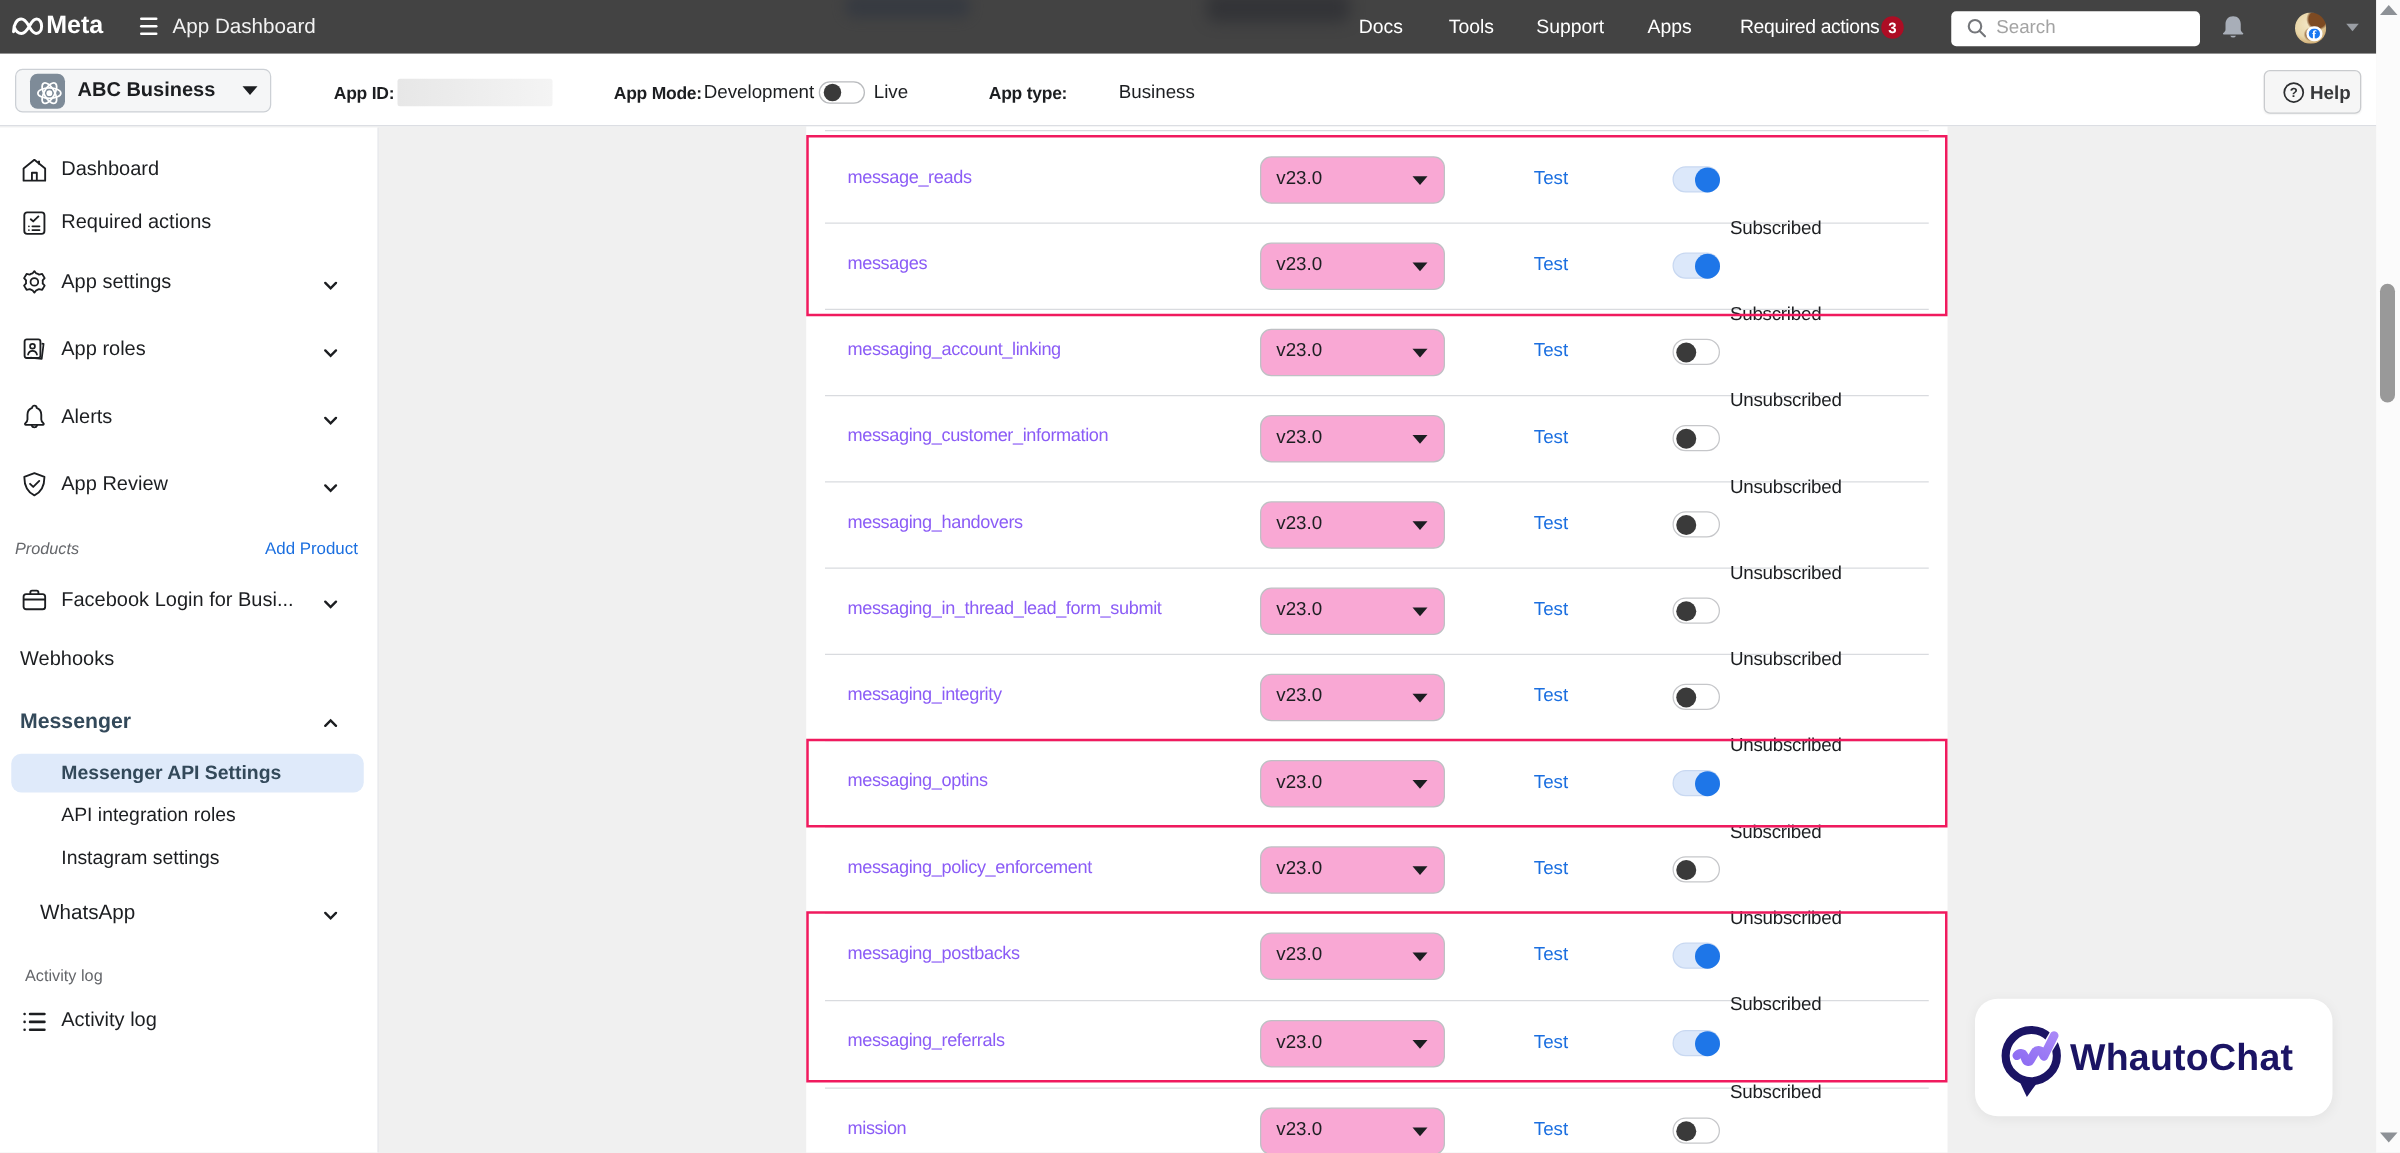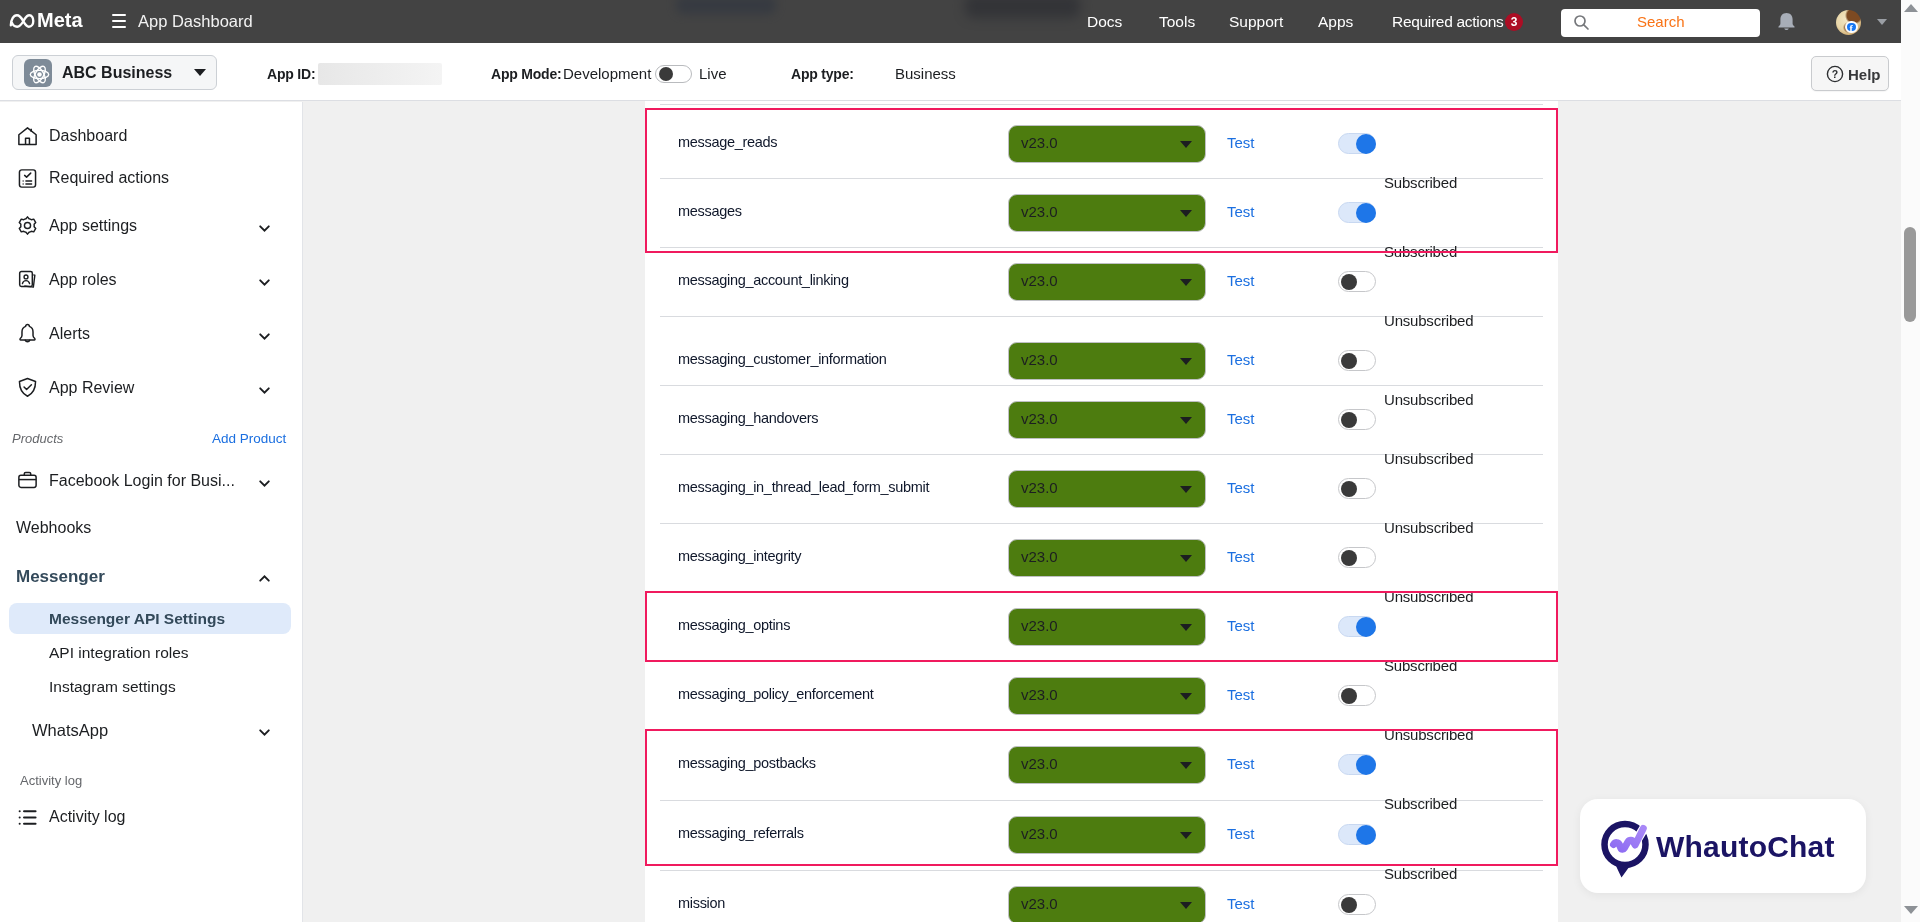--- a/index.html
+++ b/index.html
@@ -11,22 +11,22 @@
   
   #subhead { position:absolute; left:0; top:43px; width:1901px; height:58px; background:#ffffff; border-bottom:1px solid #dcdee3; }
   
   #sidebar { position:absolute; left:0; top:102px; width:303px; height:820px; background:#ffffff; border-right:1px solid #e2e4e8; }
   .sideitem { position:absolute; left:49px; font-size:16px; color:#1c1e21; }
   .chev { position:absolute; left:257px; width:15px; height:15px; }
   
   #content { position:absolute; left:304px; top:102px; width:1597px; height:820px; background:#f0f0f0; }
   #card { position:absolute; left:645px; top:101px; width:913px; height:821px; background:#ffffff; }
   .sep { position:absolute; left:15px; width:883px; height:1px; background:#d9dbdf; }
-  .rowname { position:absolute; left:33px; color:#0f172a; font-size:14.5px; letter-spacing:-.3px; }
-  .sel { position:absolute; left:363px; top:15.5px; width:198px; height:38px; border:1.3px solid #bfc0c4; border-radius:9px; background:#4d7c0f; }
+  .rowname { position:absolute; left:33px; color:#8b5cf6; font-size:14.5px; letter-spacing:-.3px; }
+  .sel { position:absolute; left:363px; top:15.5px; width:148px; height:38px; border:1.3px solid #bfc0c4; border-radius:9px; background:#f9a8d4; }
   .sel span { position:absolute; left:12px; top:8.5px; font-size:15px; color:#1c1e21; }
   .sel .car { position:absolute; right:13px; top:15px; width:0; height:0; border-left:6.5px solid transparent; border-right:6.5px solid transparent; border-top:7.5px solid #1c1e21; }
   .test { position:absolute; left:582px; color:#1b6fe0; font-size:15px; }
   .tog { position:absolute; left:693px; top:24px; width:38px; height:21px; border-radius:11px; }
   .tog.on { background:#dce8fa; border:1px solid #c8d8f1; }
   .tog.on .knob { position:absolute; right:-1px; top:-.5px; width:20.5px; height:20.5px; border-radius:50%; background:#1e76e8; }
   .tog.off { background:#ffffff; border:1px solid #c6c7ca; }
   .tog.off .knob { position:absolute; left:2px; top:1.5px; width:16px; height:16px; border-radius:50%; background:#3a3a3a; }
   .toglab { position:absolute; left:739px; font-size:15px; letter-spacing:-.2px; color:#1c1e21;margin-top:40px; }
   .pinkbox { position:absolute; left:0; width:913px; border:2.5px solid #f01a5e; }
@@ -78,21 +78,21 @@
     <div class="sel">
         <span>v23.0</span>
         <div class="car"></div>
       </div>
     <div class="test" style="top:25px;">Test</div>
     <div class="tog off">
         <div class="knob"></div>
       </div>
     <div class="toglab" style="top:25px;">Unsubscribed</div>
   </div>
-  <div class="abs" style="left:0;top:225px;width:913px;height:69px;">
+  <div class="abs" style="left:0;top:215px;width:913px;height:69px;">
     <div class="rowname" style="top:25px;">messaging_customer_information</div>
     <div class="sel">
         <span>v23.0</span>
         <div class="car"></div>
       </div>
     <div class="test" style="top:25px;">Test</div>
     <div class="tog off">
         <div class="knob"></div>
       </div>
     <div class="toglab" style="top:25px;">Unsubscribed</div>
@@ -216,21 +216,21 @@
   <div class="navitem" style="left:1229px;">Support</div>
   <div class="navitem" style="left:1318px;">Apps</div>
   <div class="navitem" style="left:1392px;letter-spacing:-.3px;">Required actions</div>
   <div class="abs" style="left:1505px;top:13px;width:18px;height:18px;border-radius:50%;background:#ad0d24;color:#fff;font-size:12px;font-weight:bold;text-align:center;line-height:18px;">3</div>
 
   <div class="abs" style="left:1561px;top:9px;width:199px;height:28px;background:#fff;border-radius:4px;"></div>
   <svg class="abs" style="left:1573px;top:14px;" width="17" height="17" viewBox="0 0 17 17">
     <circle cx="7" cy="7" r="5" fill="none" stroke="#75777b" stroke-width="1.7"></circle>
     <line x1="10.8" y1="10.8" x2="15" y2="15" stroke="#75777b" stroke-width="1.7" stroke-linecap="round"></line>
   </svg>
-  <div class="abs" style="left:1597px;top:0;height:30px;line-height:44px;color:#f97316;font-size:15px;margin-left:40px;">Search</div>
+  <div class="abs" style="left:1597px;top:0;height:30px;line-height:44px;color:#a3a3a3;font-size:15px;">Search</div>
 
   <svg class="abs" style="left:1776px;top:11px;" width="21" height="22" viewBox="0 0 21 22">
     <path d="M10.5 2 C6.6 2 4.4 4.8 4.4 8.2 L4.4 12.5 C4.4 13.8 3.4 14.7 2.6 15.4 C2.1 15.8 2.4 16.5 3.0 16.5 L18.0 16.5 C18.6 16.5 18.9 15.8 18.4 15.4 C17.6 14.7 16.6 13.8 16.6 12.5 L16.6 8.2 C16.6 4.8 14.4 2 10.5 2 Z" fill="#a8aeb8"></path>
     <path d="M8.2 17.5 A2.5 2.5 0 0 0 12.8 17.5 Z" fill="#a8aeb8"></path>
   </svg>
 
   <div class="abs" style="left:1836px;top:10px;width:25px;height:25px;border-radius:50%;background:radial-gradient(circle at 72% 22%, #7d4a22 0 26%, rgba(0,0,0,0) 34%),radial-gradient(circle at 50% 70%, #8a5a30 0 16%, rgba(0,0,0,0) 26%),radial-gradient(circle at 42% 38%, #f3e6c4 0%, #e8d6a8 50%, #caa368 80%, #a87a45 100%);"></div>
   <div class="abs" style="left:1845px;top:20.5px;width:12.5px;height:12.5px;border-radius:50%;background:#1877f2;border:2px solid #fdfdfd;color:#fff;font-size:10px;font-weight:bold;text-align:center;line-height:12px;font-family:'Liberation Serif',serif;">f</div>
 
   <div class="abs" style="left:1877px;top:19px;width:0;height:0;border-left:5.5px solid transparent;border-right:5.5px solid transparent;border-top:6.5px solid #9a9ea4;"></div>

